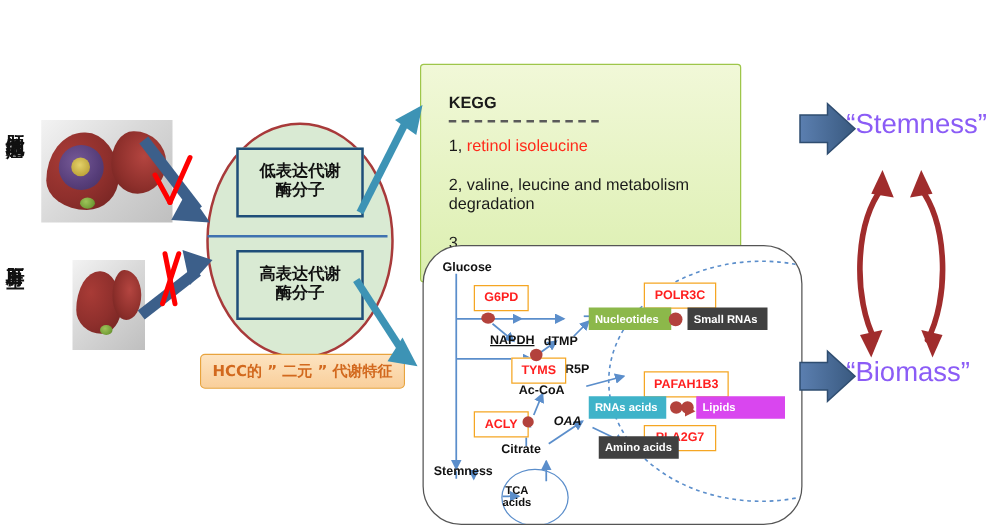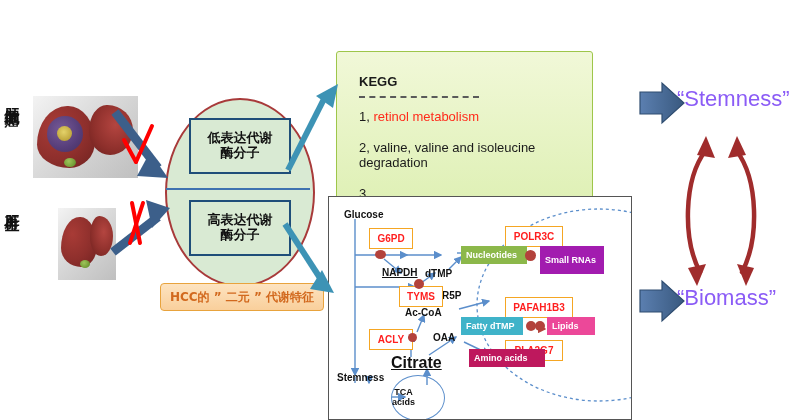--- a/index.html
+++ b/index.html
@@ -108,33 +108,33 @@
 </div>
 
 <div class="orangecap" style="left:140px;top:283px;width:162px;height:26px;margin-left:20px;">HCC的 ” 二元 ” 代谢特征</div>
 
 <div class="kegg" style="left:336px;top:3px;width:257px;height:175px;margin-top:48px;">
   <div class="kegg-title">KEGG</div>
   <div class="kegg-rule"></div>
 
   <div class="kegg-line">
     <span>1,</span>
-    <span class="red">retinol metabolism</span>
+    <span class="red">retinol isoleucine</span>
   </div>
   <div class="kegg-line">
     <span>2,</span>
-    <span>valine, valine and isoleucine degradation</span>
+    <span>valine, leucine and metabolism degradation</span>
   </div>
   <div class="kegg-line">
     <span>3,</span>
     <span>…….</span>
   </div>
 </div>
 
-<div class="pathway" style="left:328px;top:196px;width:302px;height:222px;">
+<div class="pathway" style="left:338px;top:196px;width:302px;height:222px;border-radius:31px;">
 
   <svg width="302" height="222" style="position:absolute;left:0;top:0;">
     <defs>
       <marker id="ab" markerWidth="6" markerHeight="6" refX="5" refY="3" orient="auto">
         <path d="M0,0 L6,3 L0,6 z" fill="#5b8ecb"></path>
       </marker>
       <marker id="ar" markerWidth="6" markerHeight="6" refX="5" refY="3" orient="auto">
         <path d="M0,0 L6,3 L0,6 z" fill="#b4453f"></path>
       </marker>
     </defs>
@@ -163,43 +163,43 @@
     <path d="M171,58 L178,58" stroke="#5b8ecb" stroke-width="1.4" fill="none" marker-end="url(#ab)"></path>
     <path d="M190,58 L196,58" stroke="#b4453f" stroke-width="1.4" fill="none" marker-end="url(#ar)"></path>
     <path d="M209,132 L216,132" stroke="#b4453f" stroke-width="1.4" fill="none" marker-end="url(#ar)"></path>
   </svg>
 
   <div class="pw-txt" style="left:15px;top:12px;font-size:10px;">Glucose</div>
   <div class="pw-txt" style="left:113px;top:51px;font-size:10px;margin-top:42px;">R5P</div>
   <div class="pw-txt" style="left:53px;top:70px;font-size:10px;text-decoration:underline;">NAPDH</div>
   <div class="pw-txt" style="left:96px;top:71px;font-size:10px;">dTMP</div>
   <div class="pw-txt" style="left:76px;top:110px;font-size:10px;">Ac-CoA</div>
-  <div class="pw-txt" style="left:104px;top:135px;font-size:10px;">OAA</div>
-  <div class="pw-txt" style="left:62px;top:157px;font-size:16px;text-decoration:underline;">Citrate</div>
+  <div class="pw-txt" style="left:104px;top:135px;font-size:10px;font-style:italic;">OAA</div>
+  <div class="pw-txt" style="left:62px;top:157px;font-size:10px;">Citrate</div>
   <div class="pw-txt" style="left:8px;top:175px;font-size:10px;">Stemness</div>
 
   <div class="tca" style="left:62px;top:178px;width:52px;height:44px;">
     <span>
       <span>TCA</span><br>
       <span>acids</span>
     </span>
   </div>
 
   <div class="pw-gene" style="left:40px;top:31px;width:42px;height:19px;">G6PD</div>
   <div class="pw-gene" style="left:70px;top:89px;width:42px;height:19px;">TYMS</div>
   <div class="pw-gene" style="left:40px;top:132px;width:42px;height:19px;">ACLY</div>
   <div class="pw-gene" style="left:176px;top:29px;width:56px;height:19px;">POLR3C</div>
   <div class="pw-gene" style="left:176px;top:100px;width:66px;height:19px;text-align:right;">PAFAH1B3</div>
   <div class="pw-gene" style="left:176px;top:143px;width:56px;height:19px;">PLA2G7</div>
 
   <div class="pw-prod" style="left:132px;top:49px;width:66px;height:18px;background:#8cb84a;">Nucleotides</div>
-  <div class="pw-prod" style="left:211px;top:49px;width:64px;height:28px;background:#a21caf;">Small RNAs</div>
-  <div class="pw-prod" style="left:132px;top:120px;width:62px;height:18px;background:#3fb3c9;">Fatty dTMP</div>
-  <div class="pw-prod" style="left:218px;top:120px;width:48px;height:18px;background:#ec4899;">Lipids</div>
-  <div class="pw-prod" style="left:140px;top:152px;width:76px;height:18px;background:#be185d;">Amino acids</div>
+  <div class="pw-prod" style="left:211px;top:49px;width:64px;height:18px;background:#404040;">Small RNAs</div>
+  <div class="pw-prod" style="left:132px;top:120px;width:62px;height:18px;background:#3fb3c9;">RNAs acids</div>
+  <div class="pw-prod" style="left:218px;top:120px;width:71px;height:18px;background:#d946ef;">Lipids</div>
+  <div class="pw-prod" style="left:140px;top:152px;width:64px;height:18px;background:#404040;">Amino acids</div>
 
   <div class="dot" style="left:46px;top:53px;width:11px;height:9px;"></div>
   <div class="dot" style="left:85px;top:82px;width:10px;height:10px;"></div>
   <div class="dot" style="left:79px;top:136px;width:9px;height:9px;"></div>
   <div class="dot" style="left:196px;top:53px;width:11px;height:11px;"></div>
   <div class="dot" style="left:197px;top:124px;width:10px;height:10px;"></div>
   <div class="dot" style="left:206px;top:124px;width:10px;height:10px;"></div>
 </div>
 
 <div class="outcome" style="left:677px;top:86px;">“Stemness”</div>

